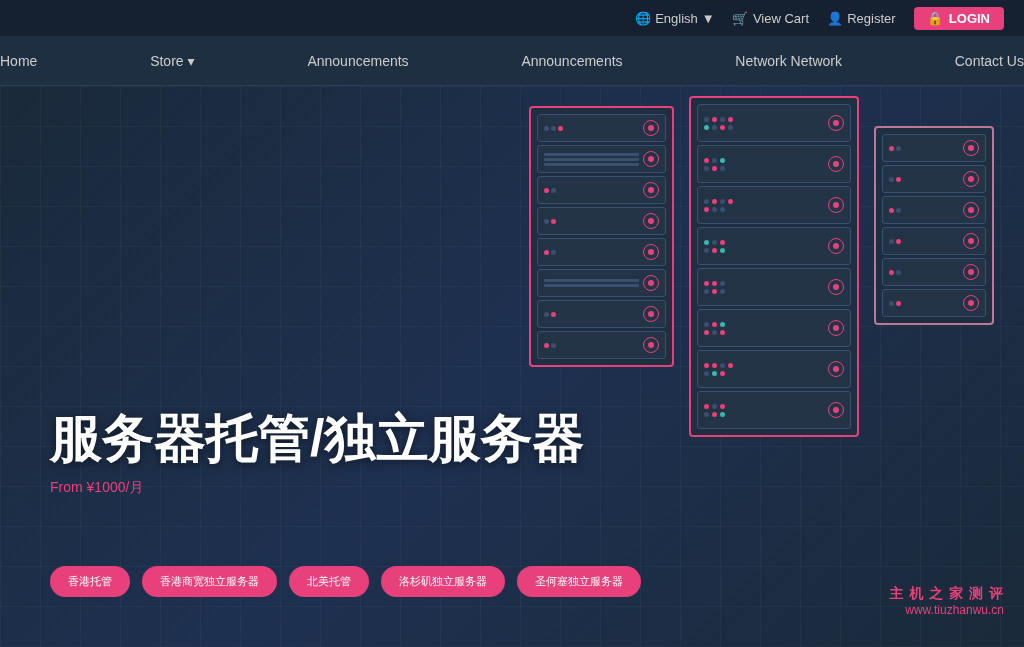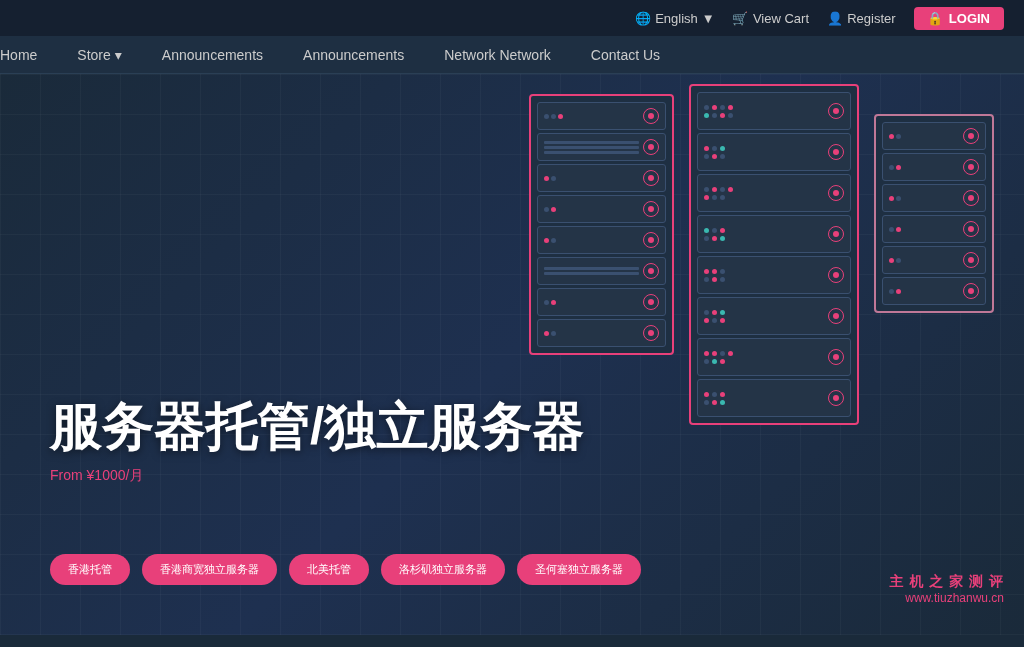--- a/index.html
+++ b/index.html
@@ -43,24 +43,24 @@
       font-weight: bold;
       cursor: pointer;
       display: flex;
       align-items: center;
       gap: 5px;
     }
 
     
     .nav-bar {
       background: #1e2f42;
-      height: 38px;
-      display: flex;
-      align-items: center;
-      justify-content: flex-start;
+      height: 50px;
+      display: flex;
+      align-items: center;
+      justify-content: space-between;
       gap: 40px;
       border-bottom: 1px solid #2a3f55;
     }
     .nav-item {
       color: #ccc;
       font-size: 14px;
       cursor: pointer;
       display: flex;
       align-items: center;
       gap: 4px;

